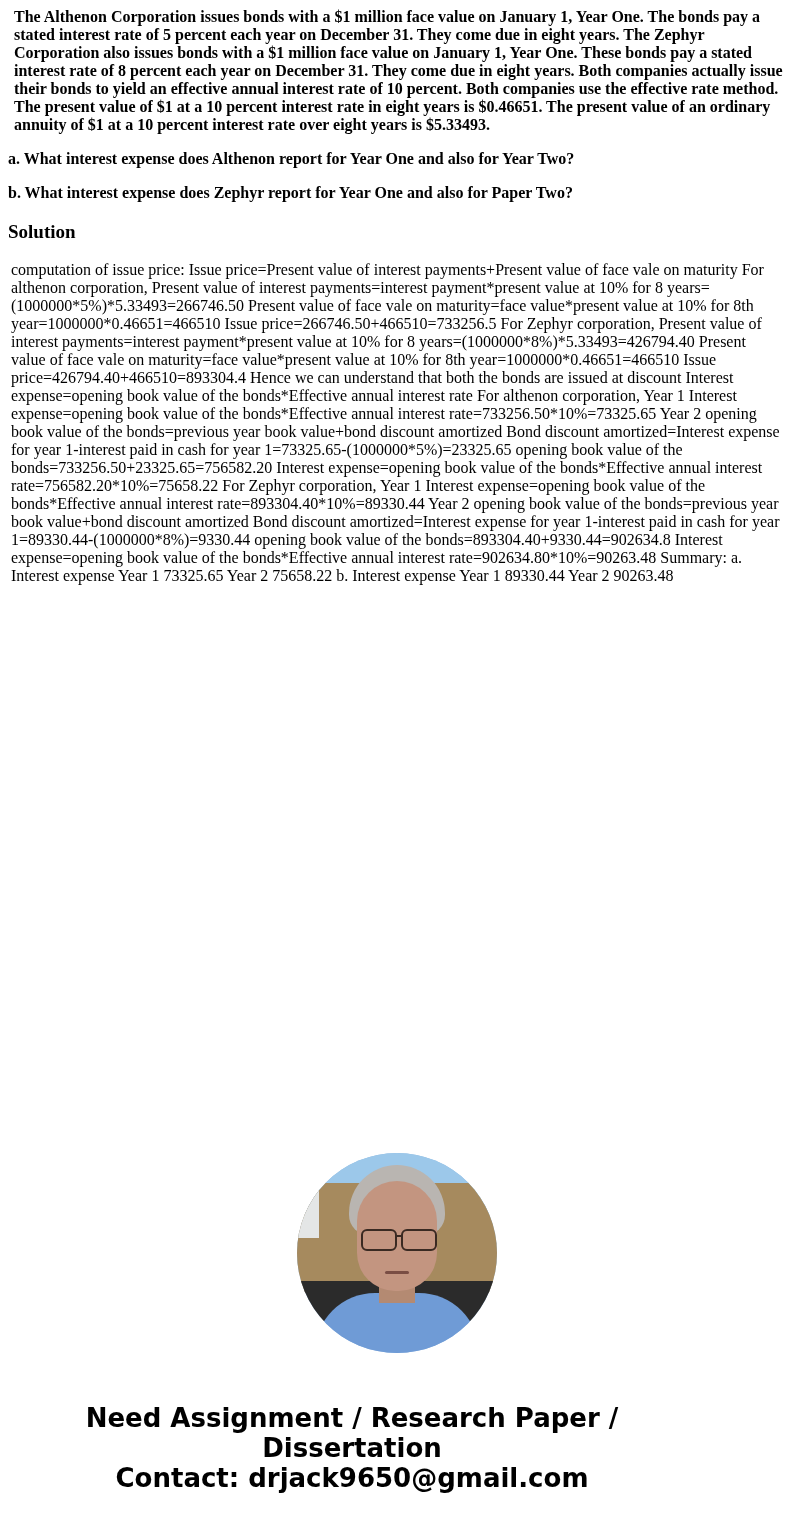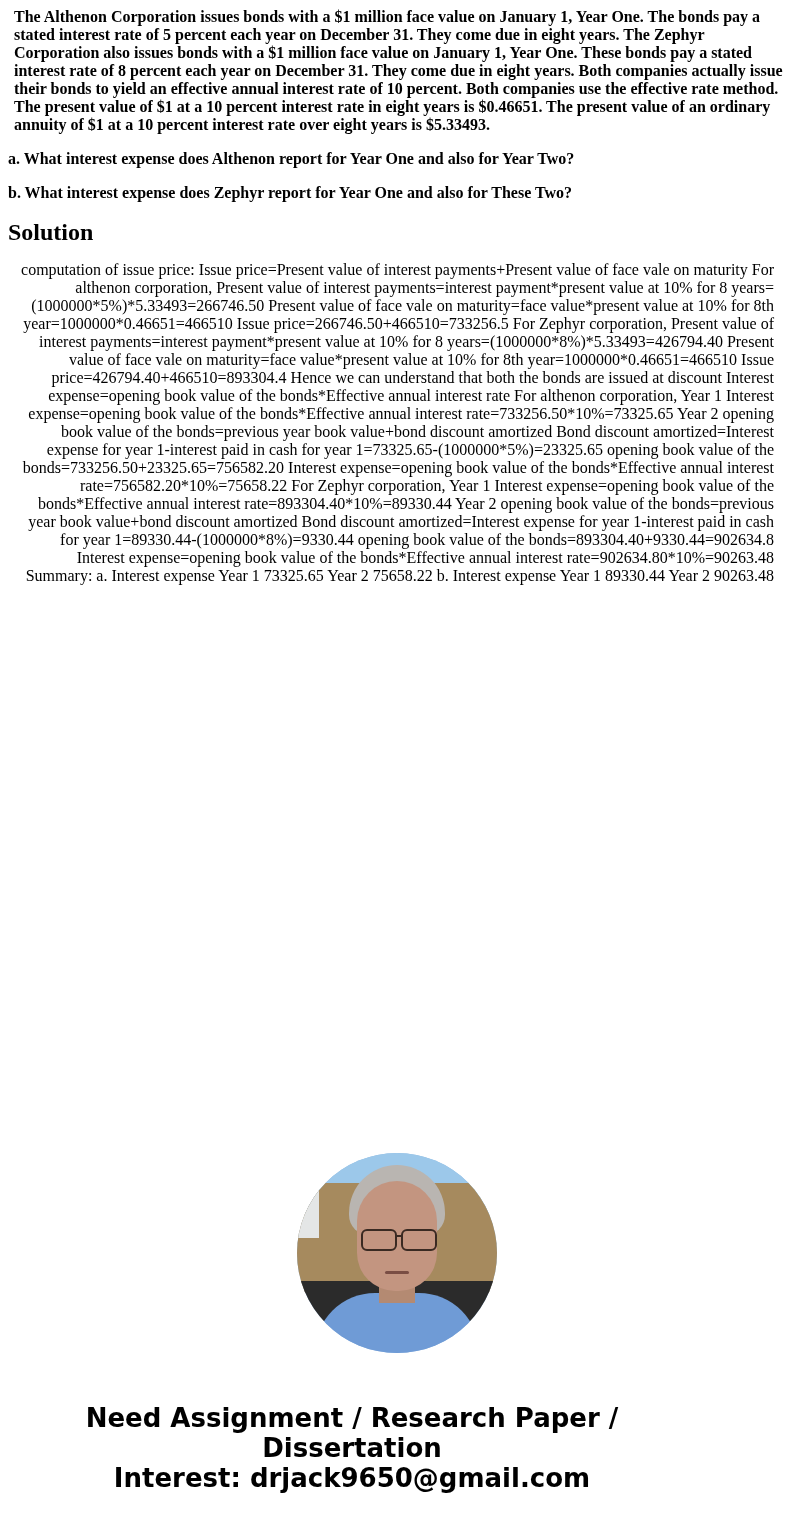--- a/index.html
+++ b/index.html
@@ -19,29 +19,28 @@
       margin: 0 0 16px 6px;
     }
     .subq {
       font-weight: bold;
       font-size: 16px;
       line-height: 18px;
       margin: 12px 0 16px 0;
     }
     .solution-heading {
       font-weight: bold;
-      font-size: 24px;
+      font-size: 19px;
       line-height: 22px;
       margin: 19px 0 18px 0;
     }
     .solution-body {
       font-size: 16px;
       line-height: 18px;
-      margin: 12px;
-      text-align: right;
+      margin: 3px;
     }
     .avatar-wrap {
       position: absolute;
       left: 297px;
       top: 1153px;
       width: 200px;
       height: 200px;
       border-radius: 50%;
       overflow: hidden;
       background: #8fb7e0;
@@ -77,21 +76,21 @@
       color: #000;
     }
     .footer div { margin: 0; }
   </style>
 </head>
 <body>
 
 <div class="content">
   <p class="question">The Althenon Corporation issues bonds with a $1 million face value on January 1, Year One. The bonds pay a stated interest rate of 5 percent each year on December 31. They come due in eight years. The Zephyr Corporation also issues bonds with a $1 million face value on January 1, Year One. These bonds pay a stated interest rate of 8 percent each year on December 31. They come due in eight years. Both companies actually issue their bonds to yield an effective annual interest rate of 10 percent. Both companies use the effective rate method. The present value of $1 at a 10 percent interest rate in eight years is $0.46651. The present value of an ordinary annuity of $1 at a 10 percent interest rate over eight years is $5.33493.</p>
   <p class="subq">a. What interest expense does Althenon report for Year One and also for Year Two?</p>
-  <p class="subq">b. What interest expense does Zephyr report for Year One and also for These Two?</p>
+  <p class="subq">b. What interest expense does Zephyr report for Year One and also for Paper Two?</p>
   <h3 class="solution-heading">Solution</h3>
   <p class="solution-body">computation of issue price: Issue price=Present value of interest payments+Present value of face vale on maturity For althenon corporation, Present value of interest payments=interest payment*present value at 10% for 8 years=(1000000*5%)*5.33493=266746.50 Present value of face vale on maturity=face value*present value at 10% for 8th year=1000000*0.46651=466510 Issue price=266746.50+466510=733256.5 For Zephyr corporation, Present value of interest payments=interest payment*present value at 10% for 8 years=(1000000*8%)*5.33493=426794.40 Present value of face vale on maturity=face value*present value at 10% for 8th year=1000000*0.46651=466510 Issue price=426794.40+466510=893304.4 Hence we can understand that both the bonds are issued at discount Interest expense=opening book value of the bonds*Effective annual interest rate For althenon corporation, Year 1 Interest expense=opening book value of the bonds*Effective annual interest rate=733256.50*10%=73325.65 Year 2 opening book value of the bonds=previous year book value+bond discount amortized Bond discount amortized=Interest expense for year 1-interest paid in cash for year 1=73325.65-(1000000*5%)=23325.65 opening book value of the bonds=733256.50+23325.65=756582.20 Interest expense=opening book value of the bonds*Effective annual interest rate=756582.20*10%=75658.22 For Zephyr corporation, Year 1 Interest expense=opening book value of the bonds*Effective annual interest rate=893304.40*10%=89330.44 Year 2 opening book value of the bonds=previous year book value+bond discount amortized Bond discount amortized=Interest expense for year 1-interest paid in cash for year 1=89330.44-(1000000*8%)=9330.44 opening book value of the bonds=893304.40+9330.44=902634.8 Interest expense=opening book value of the bonds*Effective annual interest rate=902634.80*10%=90263.48 Summary: a. Interest expense Year 1 73325.65 Year 2 75658.22 b. Interest expense Year 1 89330.44 Year 2 90263.48</p>
 </div>
 
 <div class="avatar-wrap">
   <div class="avatar-sky"></div>
   <div class="avatar-wall"></div>
   <div class="avatar-wall-l"></div>
   <div class="avatar-desk"></div>
   <div class="avatar-shirt"></div>
@@ -99,14 +98,14 @@
   <div class="avatar-hair"></div>
   <div class="avatar-face"></div>
   <div class="avatar-glasses-l"></div>
   <div class="avatar-glasses-r"></div>
   <div class="avatar-bridge"></div>
   <div class="avatar-mouth"></div>
 </div>
 
 <div class="footer">
   <div>Need Assignment / Research Paper / Dissertation</div>
-  <div>Interest: drjack9650@gmail.com</div>
+  <div>Contact: drjack9650@gmail.com</div>
 </div>
 
 </body></html>

